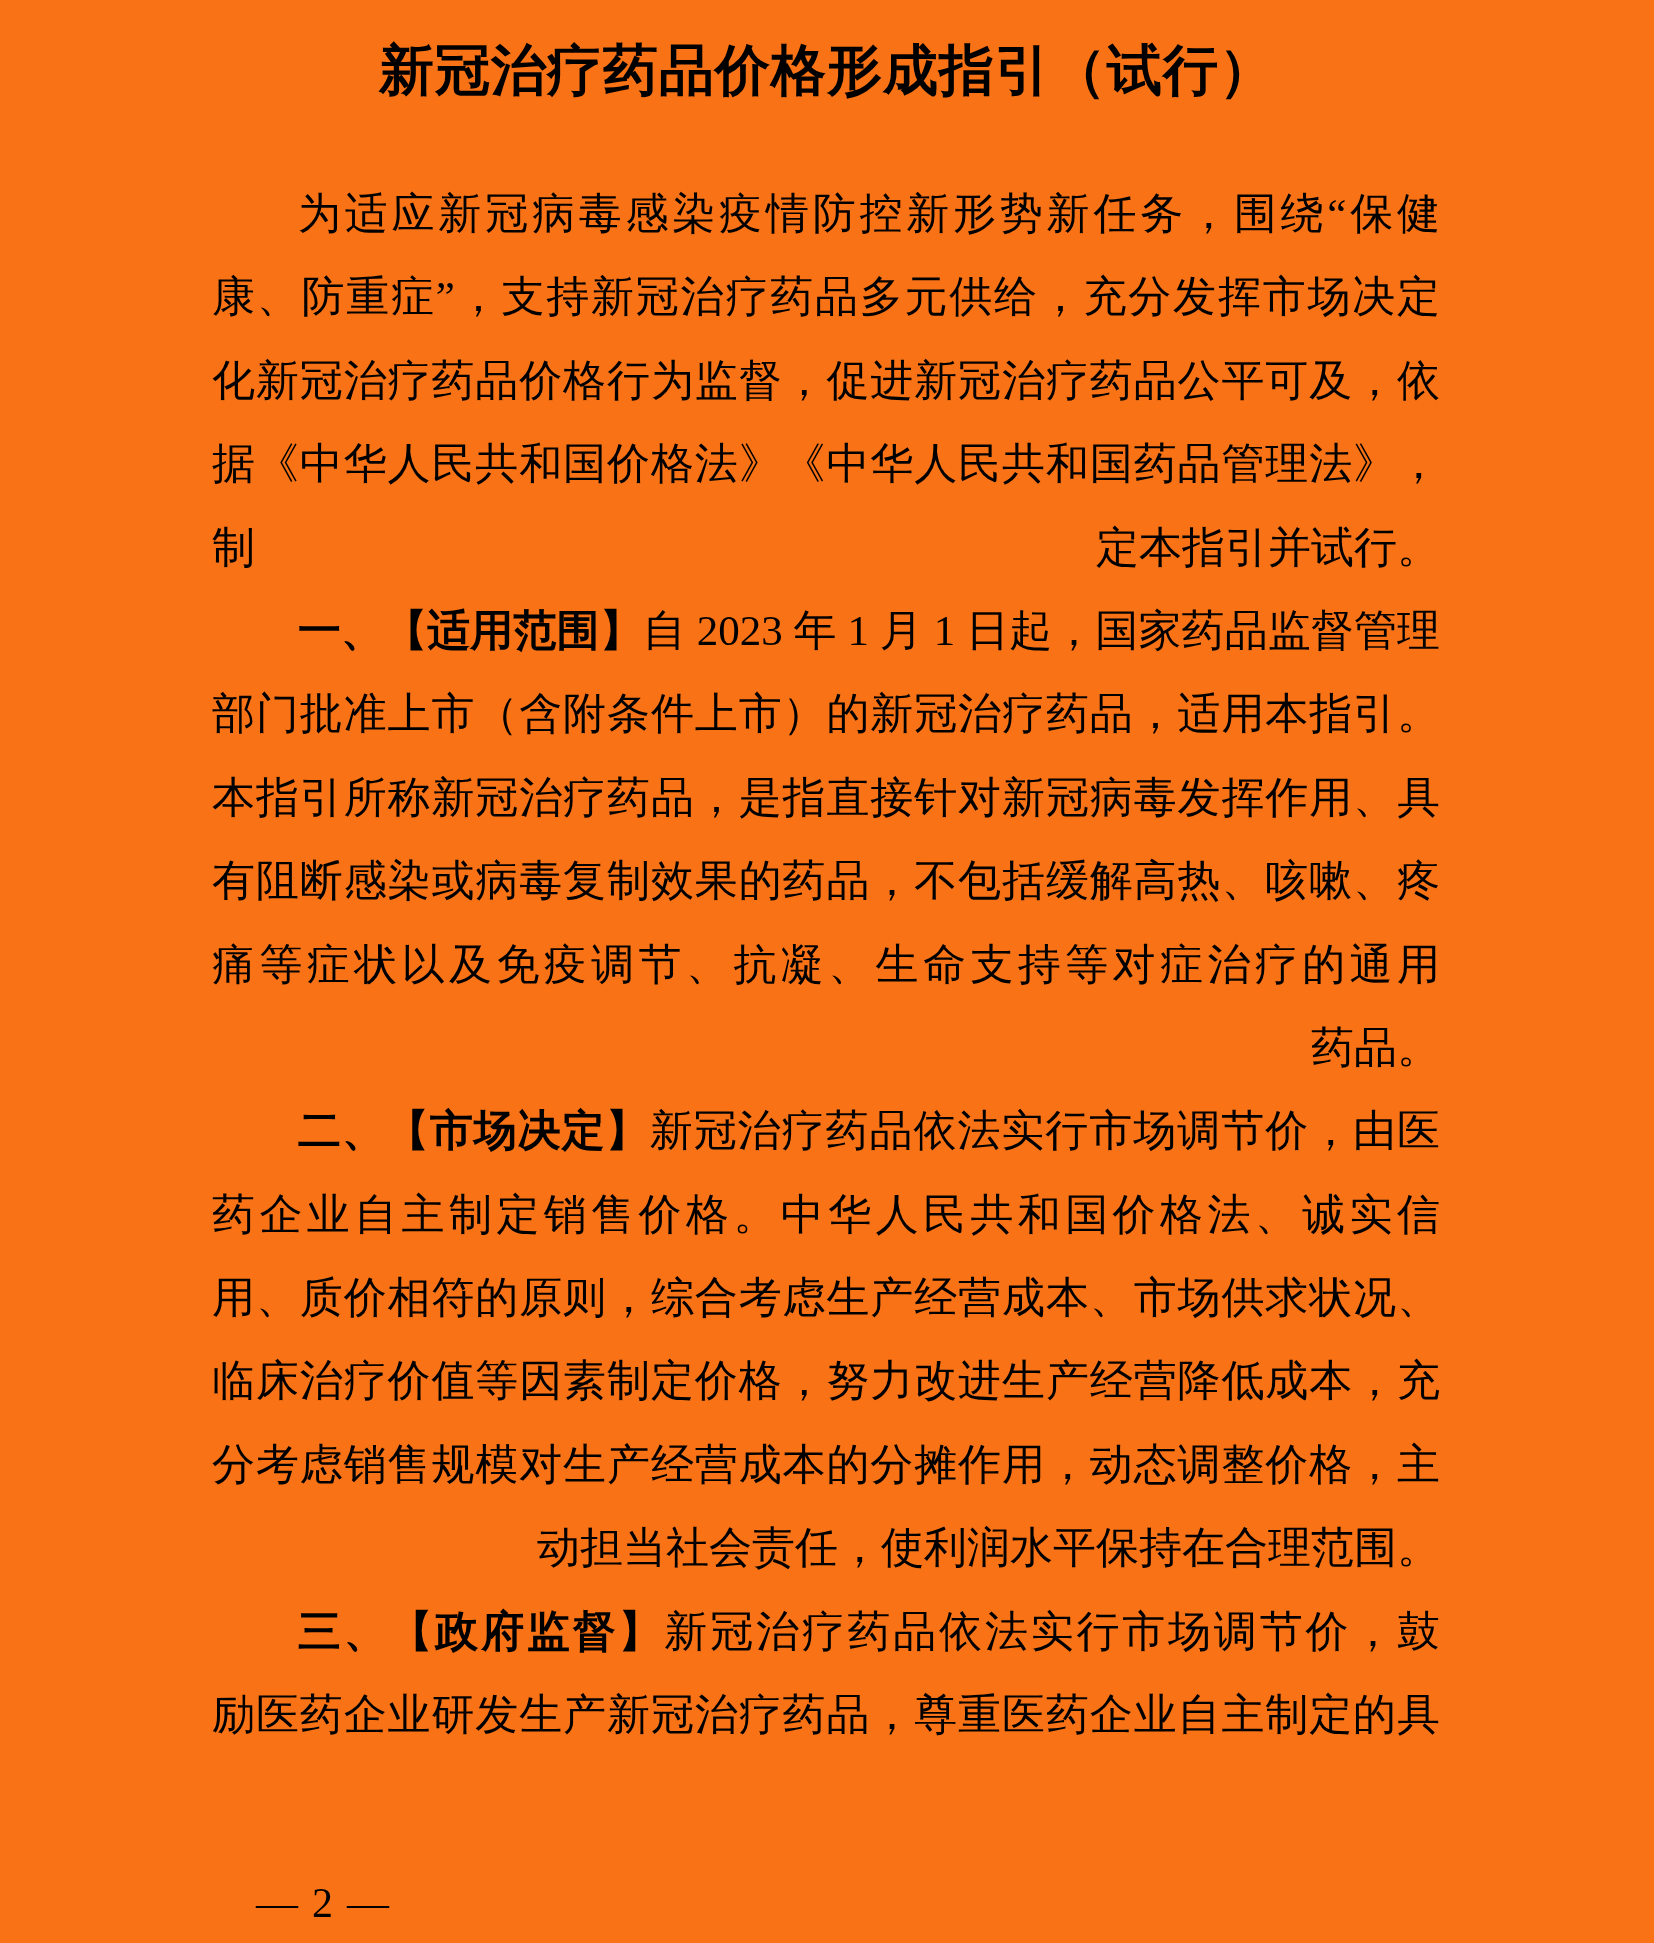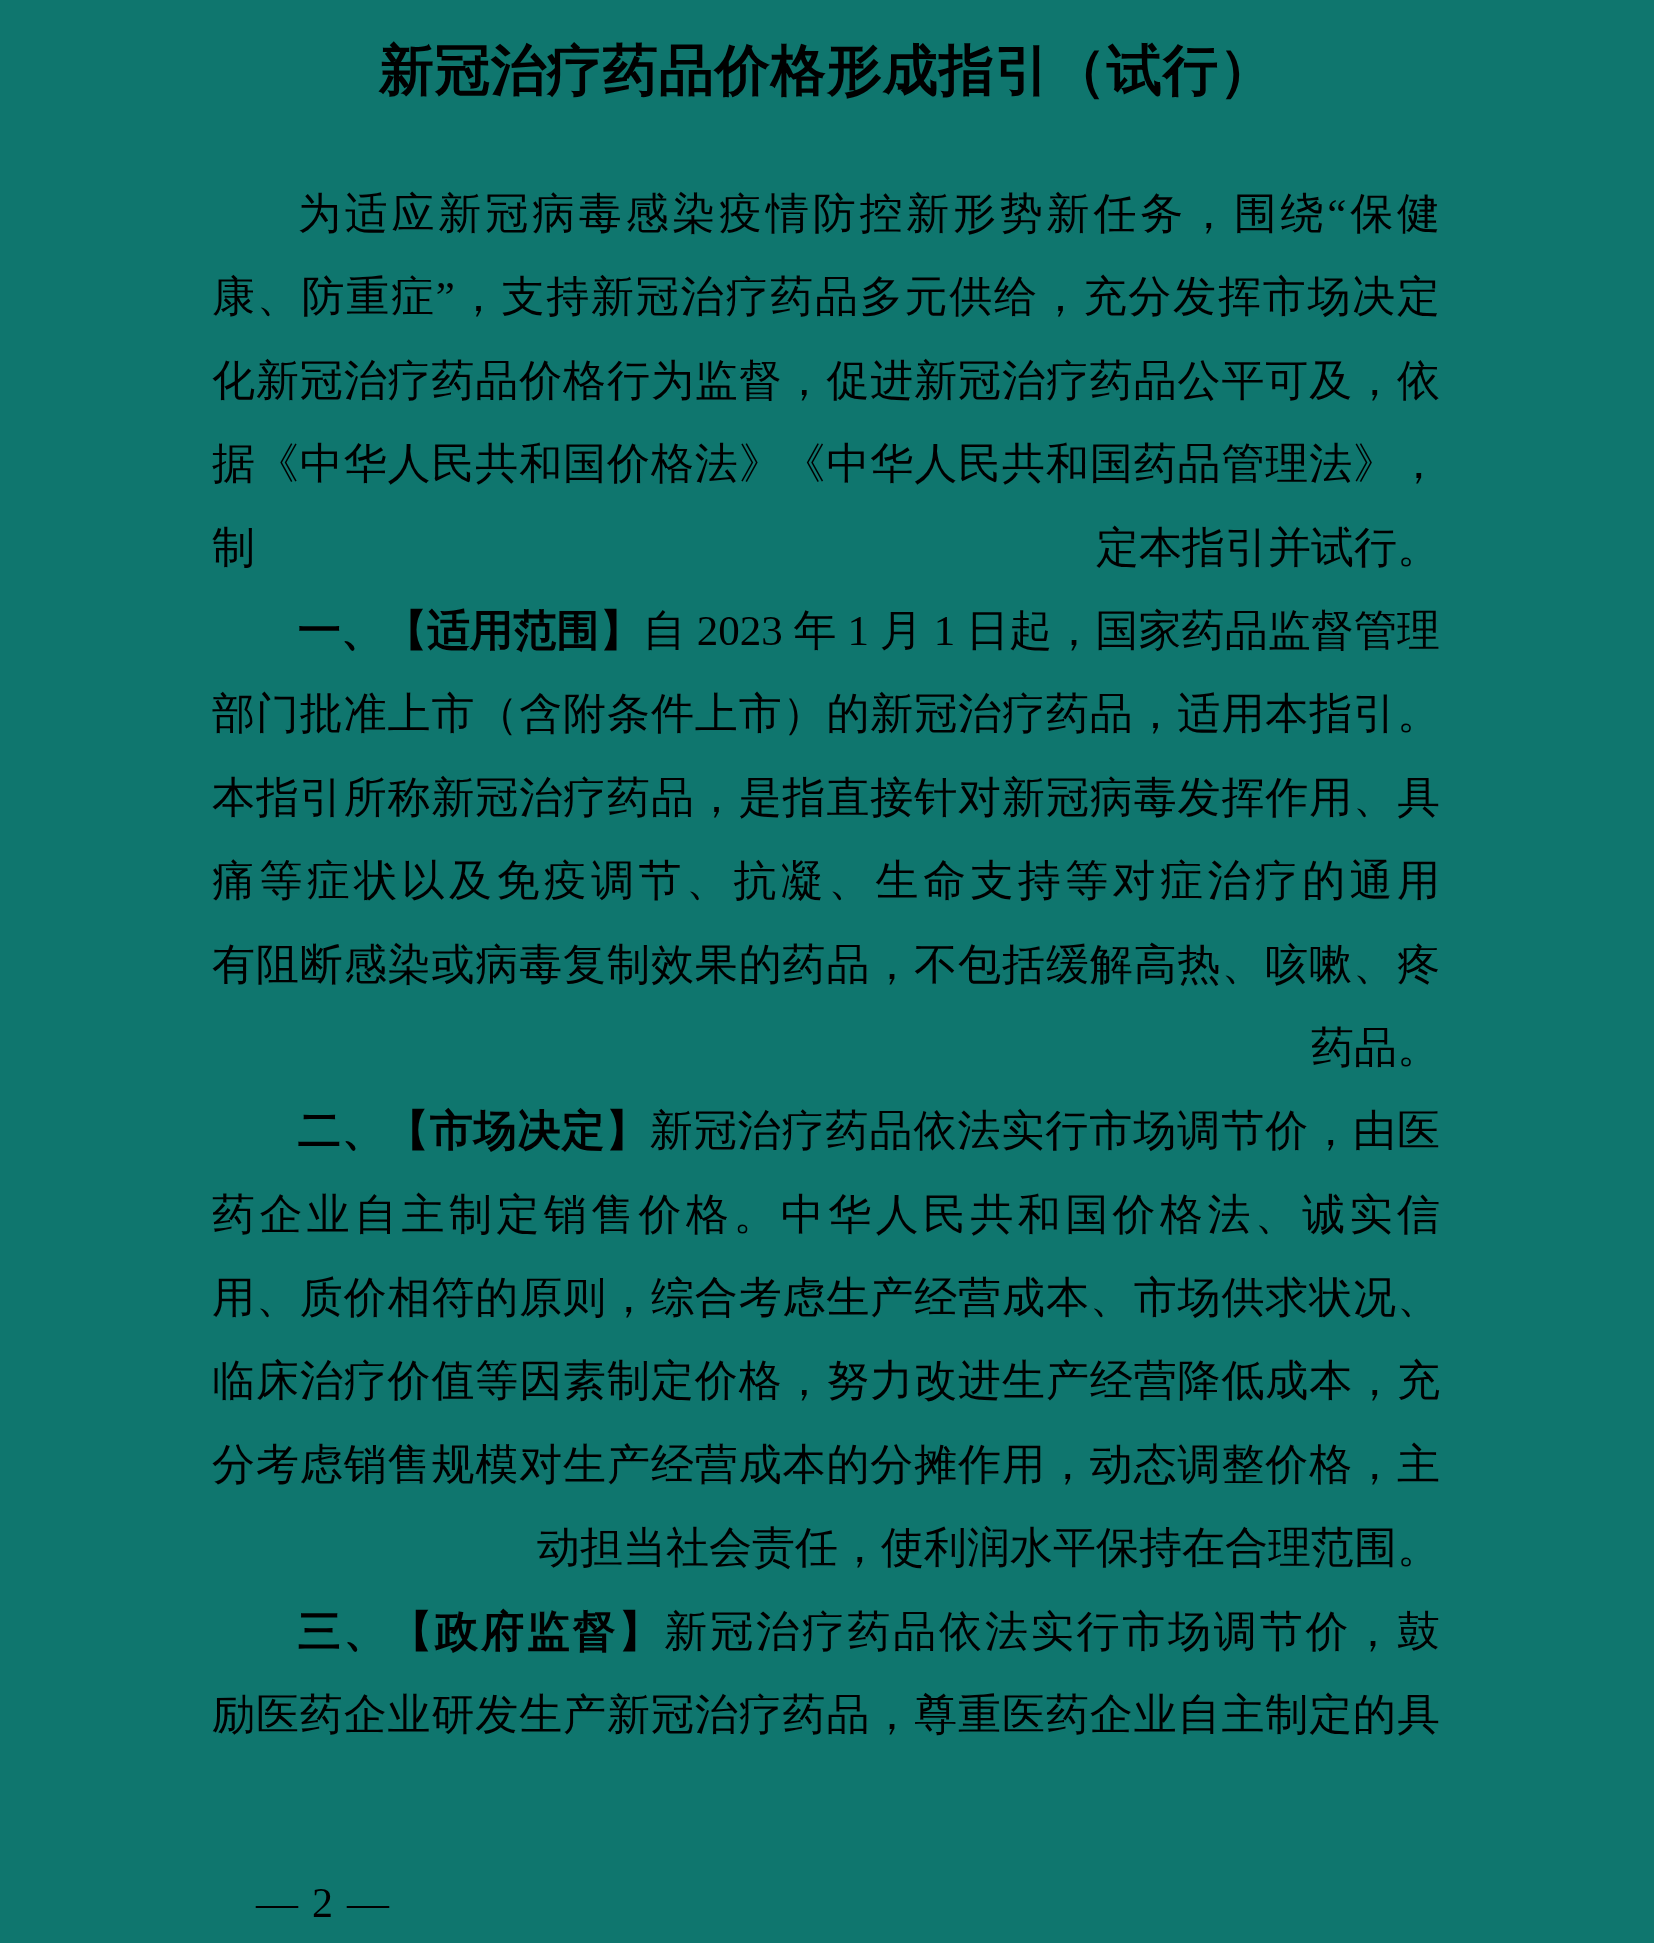--- a/index.html
+++ b/index.html
@@ -5,21 +5,21 @@
 <style>
   html, body {
     margin: 0;
     padding: 0;
     background: #ffffff;
   }
   .page {
     position: relative;
     width: 1654px;
     height: 1943px;
-    background: #0f766e;
+    background: #f97316;
     color: #000000;
     font-family: "Liberation Serif", "DejaVu Serif", serif;
     overflow: hidden;
   }
   .doc-title {
     position: absolute;
     left: 0;
     right: 0;
     top: 31px;
     height: 80px;
@@ -74,22 +74,22 @@
 
   <div class="doc-body">
     <div class="line justify indent">为适应新冠病毒感染疫情防控新形势新任务，围绕“保健</div>
     <div class="line justify">康、防重症”，支持新冠治疗药品多元供给，充分发挥市场决定</div>
     <div class="line justify">化新冠治疗药品价格行为监督，促进新冠治疗药品公平可及，依</div>
     <div class="line justify">据《中华人民共和国价格法》《中华人民共和国药品管理法》，制</div>
     <div class="line">定本指引并试行。</div>
     <div class="line justify indent"><span class="head">一、【适用范围】</span><span>自 2023 年 1 月 1 日起，国家药品监督管理</span></div>
     <div class="line justify">部门批准上市（含附条件上市）的新冠治疗药品，适用本指引。</div>
     <div class="line justify">本指引所称新冠治疗药品，是指直接针对新冠病毒发挥作用、具</div>
+    <div class="line justify">有阻断感染或病毒复制效果的药品，不包括缓解高热、咳嗽、疼</div>
     <div class="line justify">痛等症状以及免疫调节、抗凝、生命支持等对症治疗的通用</div>
-    <div class="line justify">有阻断感染或病毒复制效果的药品，不包括缓解高热、咳嗽、疼</div>
     <div class="line">药品。</div>
     <div class="line justify indent"><span class="head">二、【市场决定】</span><span>新冠治疗药品依法实行市场调节价，由医</span></div>
     <div class="line justify">药企业自主制定销售价格。中华人民共和国价格法、诚实信</div>
     <div class="line justify">用、质价相符的原则，综合考虑生产经营成本、市场供求状况、</div>
     <div class="line justify">临床治疗价值等因素制定价格，努力改进生产经营降低成本，充</div>
     <div class="line justify">分考虑销售规模对生产经营成本的分摊作用，动态调整价格，主</div>
     <div class="line">动担当社会责任，使利润水平保持在合理范围。</div>
     <div class="line justify indent"><span class="head">三、【政府监督】</span><span>新冠治疗药品依法实行市场调节价，鼓</span></div>
     <div class="line justify">励医药企业研发生产新冠治疗药品，尊重医药企业自主制定的具</div>
   </div>

